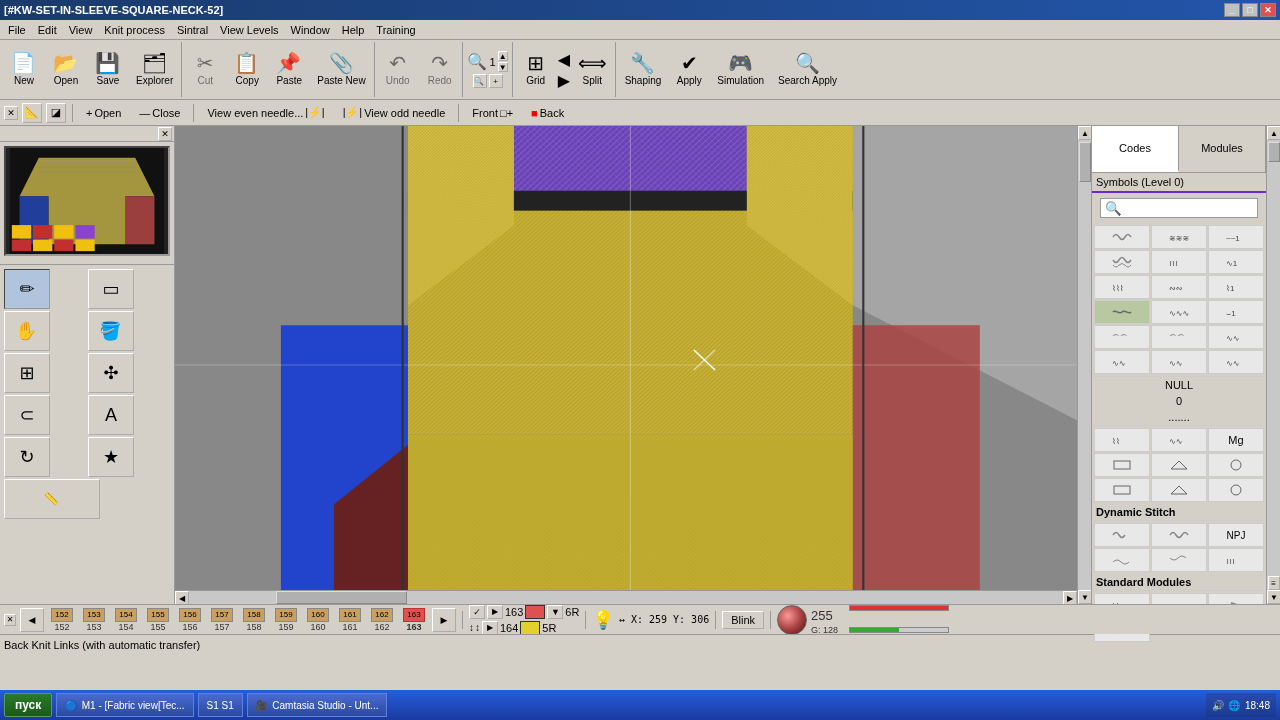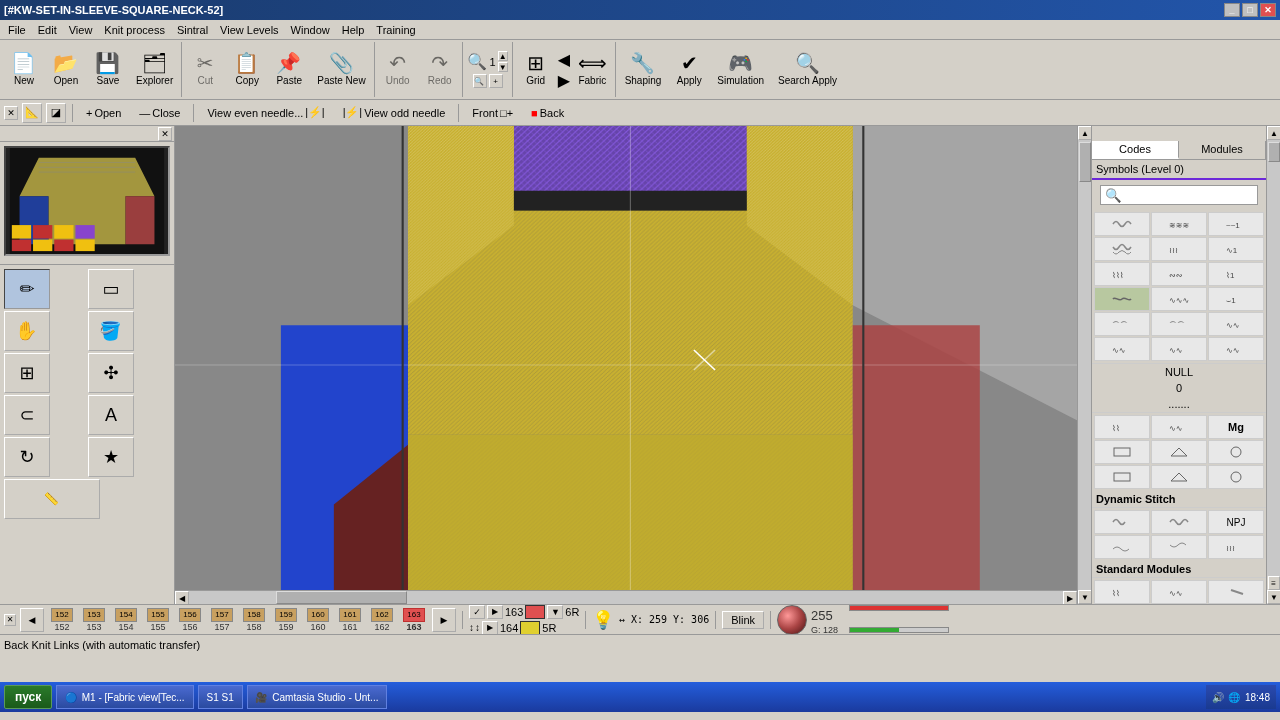--- a/index.html
+++ b/index.html
@@ -154,26 +154,25 @@
       padding: 4px 0;
       border-bottom: 1px solid #999;
     }
     .tabs-row {
       display: flex;
       border-bottom: 1px solid #999;
     }
     .tab {
       flex: 1;
       text-align: center;
-      padding: 2px 0;
+      padding: 16px 0;
       cursor: pointer;
       border-right: 1px solid #999;
       background: #d4d0c8;
       font-size: 11px;
-      margin-top: 15px;
     }
     .tab.active {
       background: #fff;
       border-bottom: 2px solid #fff;
     }
     .symbols-header {
       padding: 3px 4px;
       font-size: 11px;
       border-bottom: 2px solid #6d28d9;
     }
@@ -285,21 +284,21 @@
 
     
     .taskbar {
       height: 30px;
       background: linear-gradient(to bottom, #245edc, #1a3a9e);
       display: flex;
       align-items: center;
       padding: 0 4px;
       gap: 4px;
       position: absolute;
-      bottom: 8px;
+      bottom: 0;
       left: 0;
       right: 0;
     }
     .start-btn {
       background: linear-gradient(to bottom, #2a7a2a, #1a5a1a);
       color: white;
       padding: 2px 10px;
       border: 1px solid #5a9a5a;
       border-radius: 2px;
       cursor: pointer;
@@ -464,21 +463,21 @@
     <div class="toolbar-btn">
       <span class="toolbar-icon">⊞</span>
       <span class="toolbar-label">Grid</span>
     </div>
     <div style="display:flex;flex-direction:column;align-items:center;justify-content:center;gap:2px;">
       <div style="font-size:16px;cursor:pointer;">◀</div>
       <div style="font-size:16px;cursor:pointer;">▶</div>
     </div>
     <div class="toolbar-btn">
       <span class="toolbar-icon">⟺</span>
-      <span class="toolbar-label">Fabric</span>
+      <span class="toolbar-label">Split</span>
     </div>
   </div>
 
   <div class="toolbar-group-row" style="padding: 0 2px; align-items:center; gap:2px; display:flex;">
     <div class="toolbar-btn">
       <span class="toolbar-icon">🔧</span>
       <span class="toolbar-label">Shaping</span>
     </div>
     <div class="toolbar-btn">
       <span class="toolbar-icon">✔</span>
@@ -771,21 +770,21 @@
       <div class="symbol-cell">
           <svg width="22" height="14">
             <text x="1" y="11" font-size="8" fill="#444">⌇⌇</text>
           </svg>
         </div>
       <div class="symbol-cell">
           <svg width="22" height="14">
             <text x="1" y="11" font-size="8" fill="#444">∿∿</text>
           </svg>
         </div>
-      <div class="symbol-cell" style="font-size:11px; font-weight:bold;">Mg</div>
+      <div class="symbol-cell" style="font-size:11px; font-weight:normal;">Mg</div>
       <div class="symbol-cell">
           <svg width="22" height="14">
             <rect x="3" y="3" width="16" height="8" fill="none" stroke="#666" stroke-width="1"></rect>
           </svg>
         </div>
       <div class="symbol-cell">
           <svg width="22" height="14">
             <polygon points="11,3 19,11 3,11" fill="none" stroke="#666" stroke-width="1"></polygon>
           </svg>
         </div>

